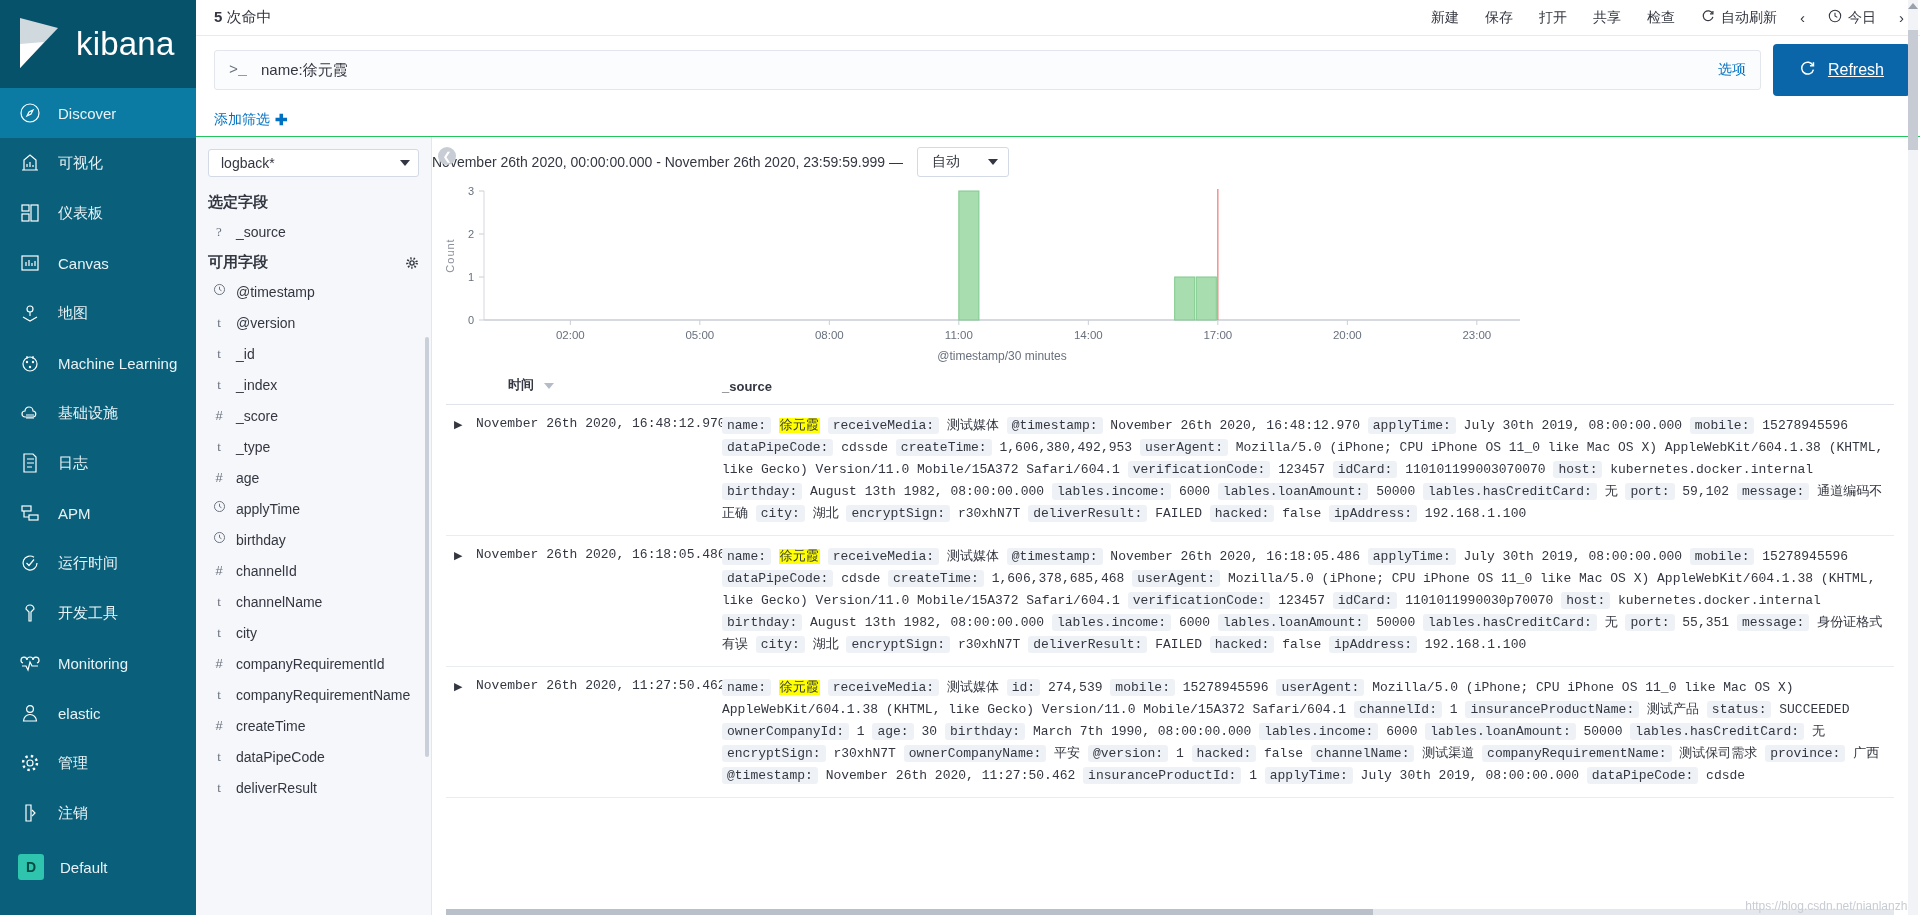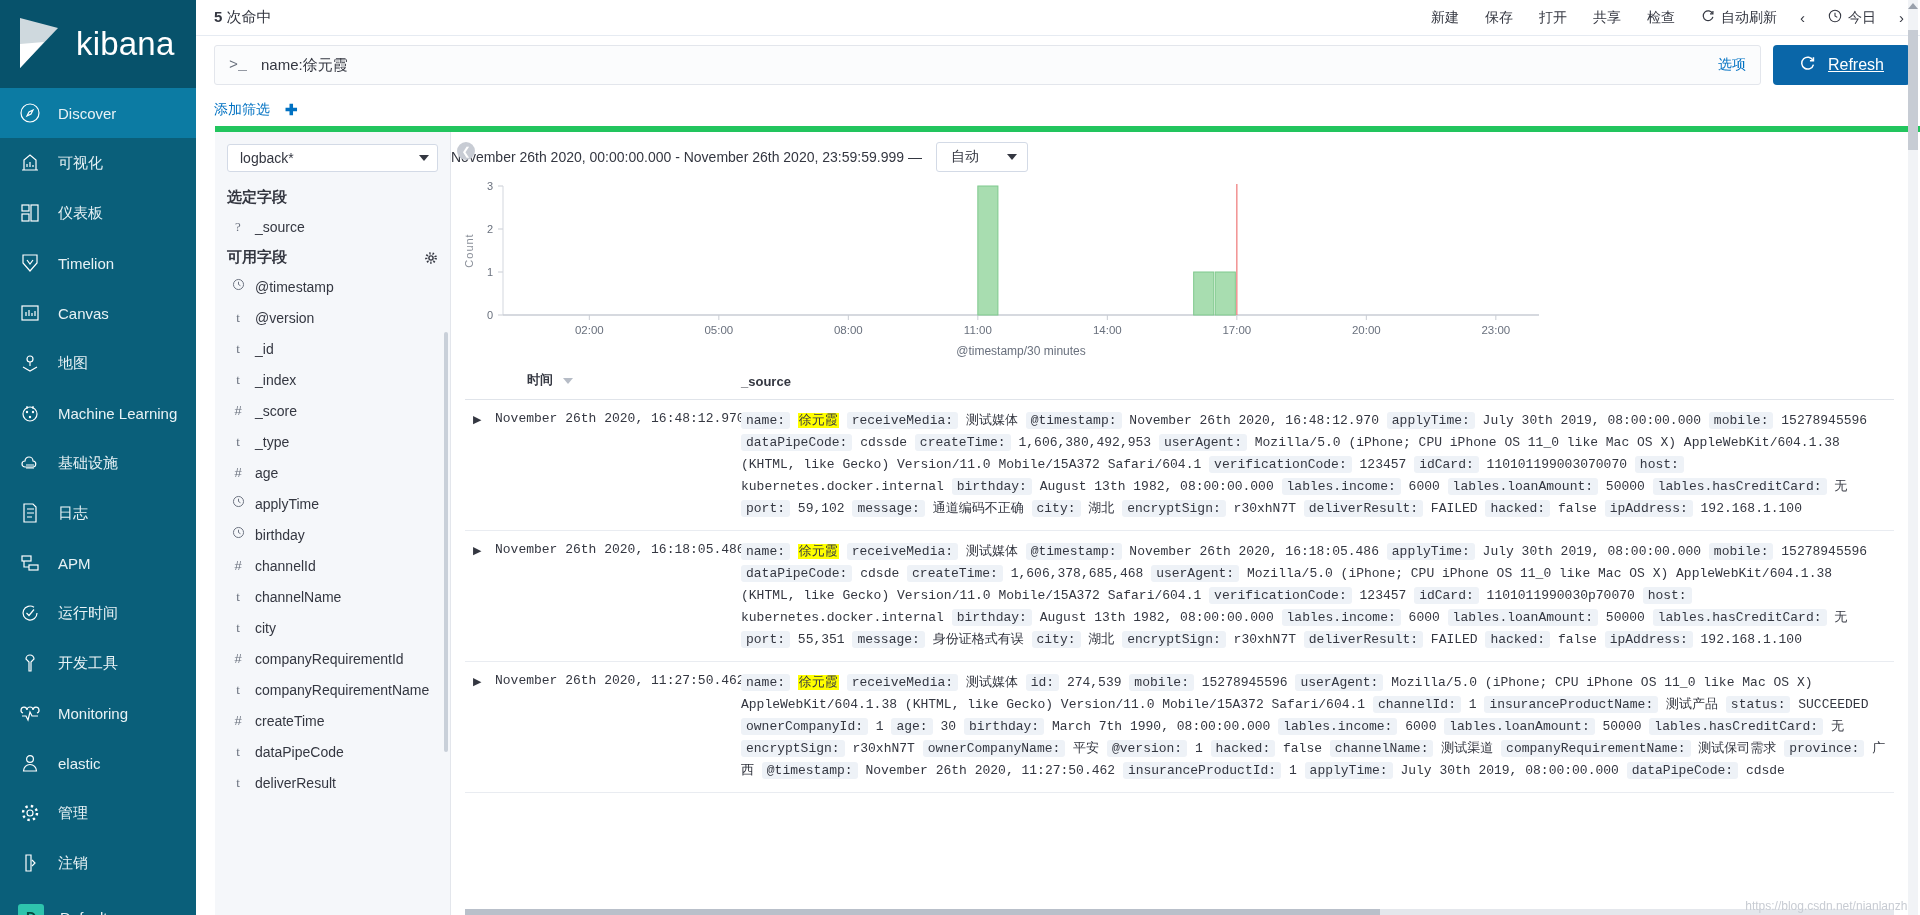--- a/index.html
+++ b/index.html
@@ -69,35 +69,35 @@
     flex: 1 1 auto; height: 40px; background: #fbfcfd;
     border: 1px solid #e3e6ec; border-radius: 3px;
     display: flex; align-items: center; padding: 0 14px; gap: 14px; min-width: 0;
   }
   .qprompt { color: #69707d; font-family: "Liberation Mono", monospace; font-size: 15px; }
   .qtext { flex: 1 1 auto; font-size: 15px; color: #343741; }
   .qopts { color: #0071c2; font-size: 14px; cursor: pointer; }
   .refresh-btn {
     margin-left: 12px; flex: 0 0 auto;
     background: #0a66a8; color: #fff; border: none; border-radius: 4px;
-    height: 40px; padding: 0 26px; font-size: 16px; cursor: pointer;
+    height: 52px; padding: 0 26px; font-size: 16px; cursor: pointer;
     display: flex; align-items: center; gap: 12px;
     font-family: "Liberation Sans", sans-serif;
   }
   .refresh-btn .rl { text-decoration: underline; }
 
   .filterbar {
     flex: 0 0 32px; display: flex; align-items: center;
     padding: 0 18px; background: #fff;
   }
-  .add-filter { color: #0071c2; font-size: 14px; cursor: pointer; display:flex; align-items:center; gap:15px; }
+  .add-filter { color: #0071c2; font-size: 14px; cursor: pointer; display:flex; align-items:center; gap:5px; }
   .plus { color: #0071c2; font-weight: 700; font-size: 15px; }
 
   
-  .body { flex: 1 1 auto; display: flex; min-height: 0; border-top: 6px solid #22c55e; margin-left: 19px;}
+  .body { flex: 1 1 auto; display: flex; min-height: 0; border-top: 1px solid #22c55e;}
 
   .fields {
     width: 236px; flex: 0 0 236px; background: #f5f7fa;
     border-right: 1px solid #e3e6ec; padding: 8px 0 0 0;
     overflow: hidden; position: relative;
   }
   .index-select {
     margin: 4px 12px 10px 12px; height: 28px; background: #fff;
     border: 1px solid #d3dae6; border-radius: 3px;
     display: flex; align-items: center; padding: 0 8px 0 12px;
@@ -221,29 +221,20 @@
         </div>
         <div class="nav-item">
           <span class="ic">
             <svg viewBox="0 0 24 24">
               <rect x="4" y="4" width="7" height="6" fill="none" stroke="#ffffff" stroke-width="1.2"></rect>
               <rect x="4" y="13" width="7" height="7" fill="none" stroke="#ffffff" stroke-width="1.2"></rect>
               <rect x="13" y="4" width="7" height="16" fill="none" stroke="#ffffff" stroke-width="1.2"></rect>
             </svg>
           </span>
           <span class="lbl">仪表板</span>
-        </div>
-        <div class="nav-item">
-          <span class="ic">
-            <svg viewBox="0 0 24 24">
-              <path d="M5 4h14v8l-7 8-7-8z" fill="none" stroke="#ffffff" stroke-width="1.2"></path>
-              <path d="M9 9l3 4 3-4" fill="none" stroke="#ffffff" stroke-width="1.2"></path>
-            </svg>
-          </span>
-          <span class="lbl">Timelion</span>
         </div>
         <div class="nav-item">
           <span class="ic">
             <svg viewBox="0 0 24 24">
               <rect x="4" y="5" width="16" height="14" fill="none" stroke="#ffffff" stroke-width="1.2"></rect>
               <path d="M8 15v-4M11 15v-6M14 15v-3M17 15v-5" fill="none" stroke="#ffffff" stroke-width="1.2"></path>
             </svg>
           </span>
           <span class="lbl">Canvas</span>
         </div>

